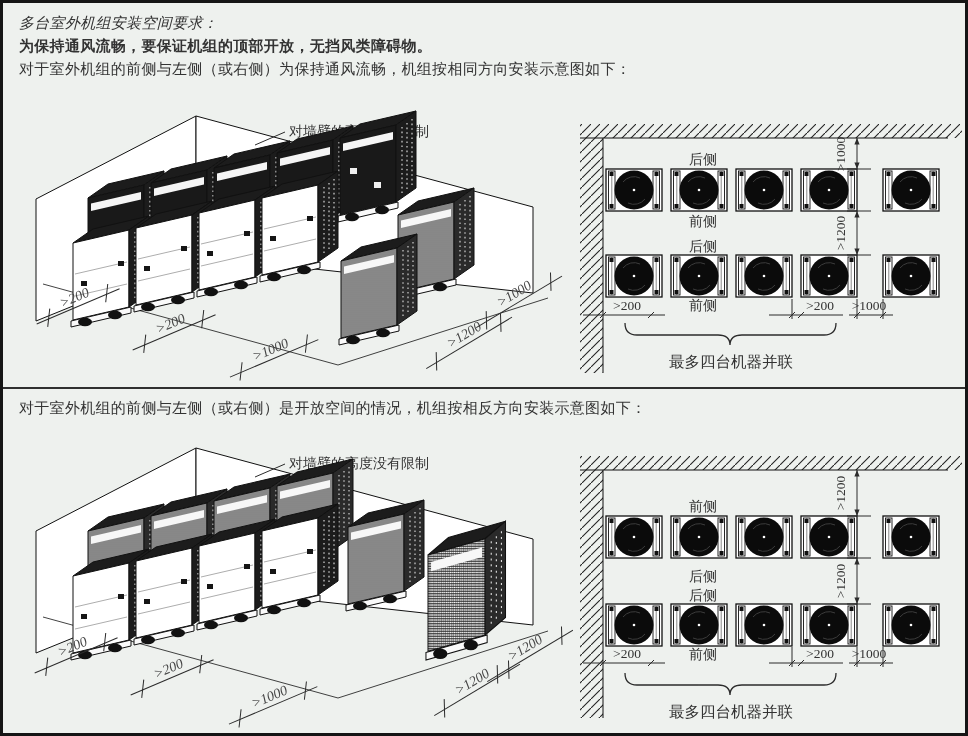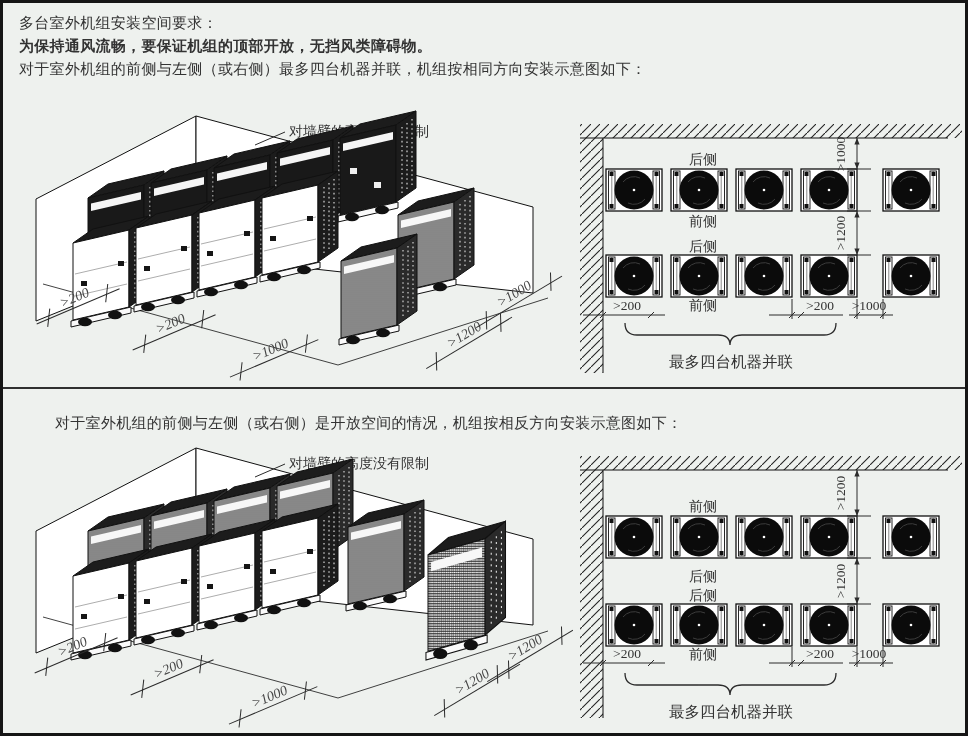--- a/index.html
+++ b/index.html
@@ -84,23 +84,23 @@
         <path d="M17,13 a14,14 0 0,1 17,-4 M39,30 a14,14 0 0,1 -17,4" stroke="#3c3c3c" stroke-width="1" fill="none"></path>
         <circle cx="28" cy="21" r="1.3" fill="#fff"></circle>
         <rect x="3.5" y="3" width="4" height="4" fill="#111"></rect>
         <rect x="48.5" y="3" width="4" height="4" fill="#111"></rect>
         <rect x="3.5" y="35" width="4" height="4" fill="#111"></rect>
         <rect x="48.5" y="35" width="4" height="4" fill="#111"></rect>
       </g>
     </defs>
   </svg>
 
-  <div class="abs heading" style="top:9px;">多台室外机组安装空间要求：</div>
+  <div class="abs heading" style="top:9px;font-style:italic;">多台室外机组安装空间要求：</div>
   <div class="abs heading" style="top:32px;font-weight:bold;">为保持通风流畅，要保证机组的顶部开放，无挡风类障碍物。</div>
-  <div class="abs heading" style="top:55px;">对于室外机组的前侧与左侧（或右侧）最多四台机器并联，机组按相同方向安装示意图如下：</div>
+  <div class="abs heading" style="top:55px;">对于室外机组的前侧与左侧（或右侧）为保持通风流畅，机组按相同方向安装示意图如下：</div>
 
   <svg class="abs" style="left:0;top:100px" width="570" height="284" viewBox="0 0 570 284">
 
     <path class="ln" fill="#ffffff" d="M193,13 L33,96 L33,218 L193,153 Z"></path>
     <path class="ln" fill="#ffffff" d="M193,13 L530,104 L530,190 L193,153 Z"></path>
 
     <path class="thin" d="M40,181 L335,262 L545,195"></path>
 
     <line x1="252" y1="42" x2="282" y2="29" class="dln"></line>
     <text class="walllbl" x="286" y="33">对墙壁的高度没有限制</text>
@@ -216,21 +216,21 @@
       <line class="dln" x1="310" y1="184" x2="310" y2="204"></line>
       <text class="pdim" x="296" y="195" text-anchor="middle">&gt;1000</text>
     </g>
 
     <path d="M52,208 Q52,220 64,220 L145,220 Q157,220 157,230 Q157,220 169,220 L251,220 Q263,220 263,208" fill="none" stroke="#2b2b2b" stroke-width="1.3"></path>
     <text class="brlbl" x="158" y="252" text-anchor="middle">最多四台机器并联</text>
   </svg>
 
   <div id="divider" class="abs"></div>
 
-  <div class="abs heading" style="top:409px;margin-left:36px;">对于室外机组的前侧与左侧（或右侧）是开放空间的情况，机组按相反方向安装示意图如下：</div>
+  <div class="abs heading" style="top:394px;">对于室外机组的前侧与左侧（或右侧）是开放空间的情况，机组按相反方向安装示意图如下：</div>
 
   <svg class="abs" style="left:0;top:432px" width="570" height="300" viewBox="0 0 570 300">
     <path class="ln" fill="#ffffff" d="M193,13 L33,96 L33,218 L193,153 Z"></path>
     <path class="ln" fill="#ffffff" d="M193,13 L530,104 L530,190 L193,153 Z"></path>
     <path class="thin" d="M40,182 L335,263 L545,196"></path>
     <line x1="252" y1="42" x2="282" y2="29" class="dln"></line>
     <text class="walllbl" x="286" y="33">对墙壁的高度没有限制</text>
 
     <g>
       <use href="#cabM" x="85" y="96"></use>

